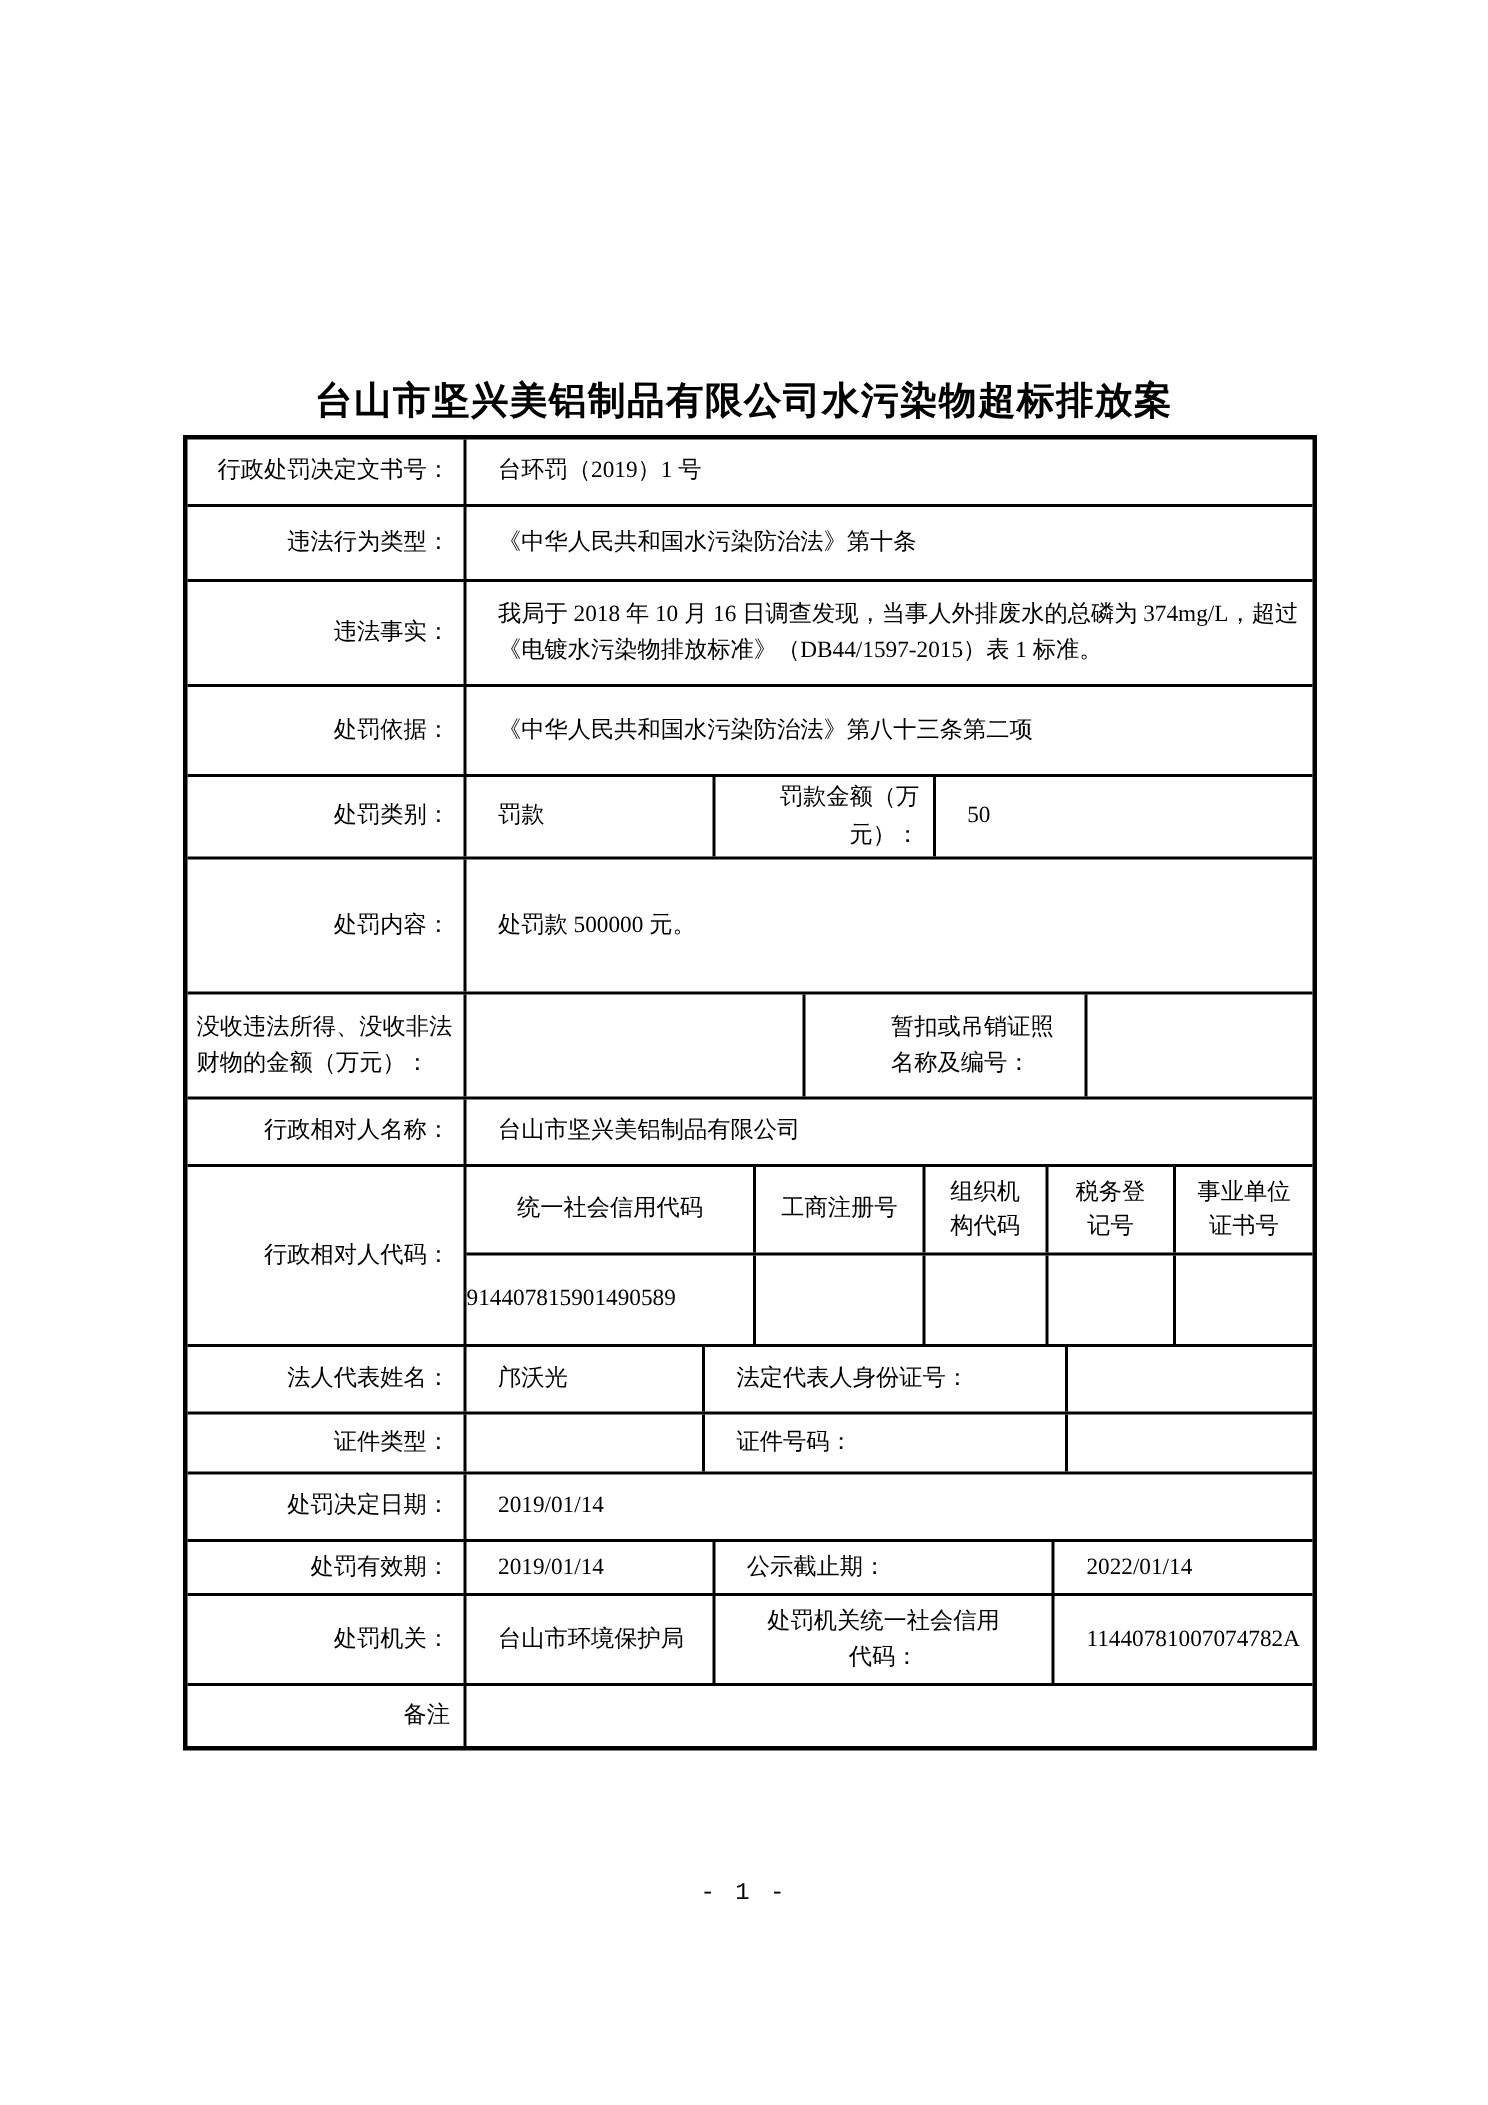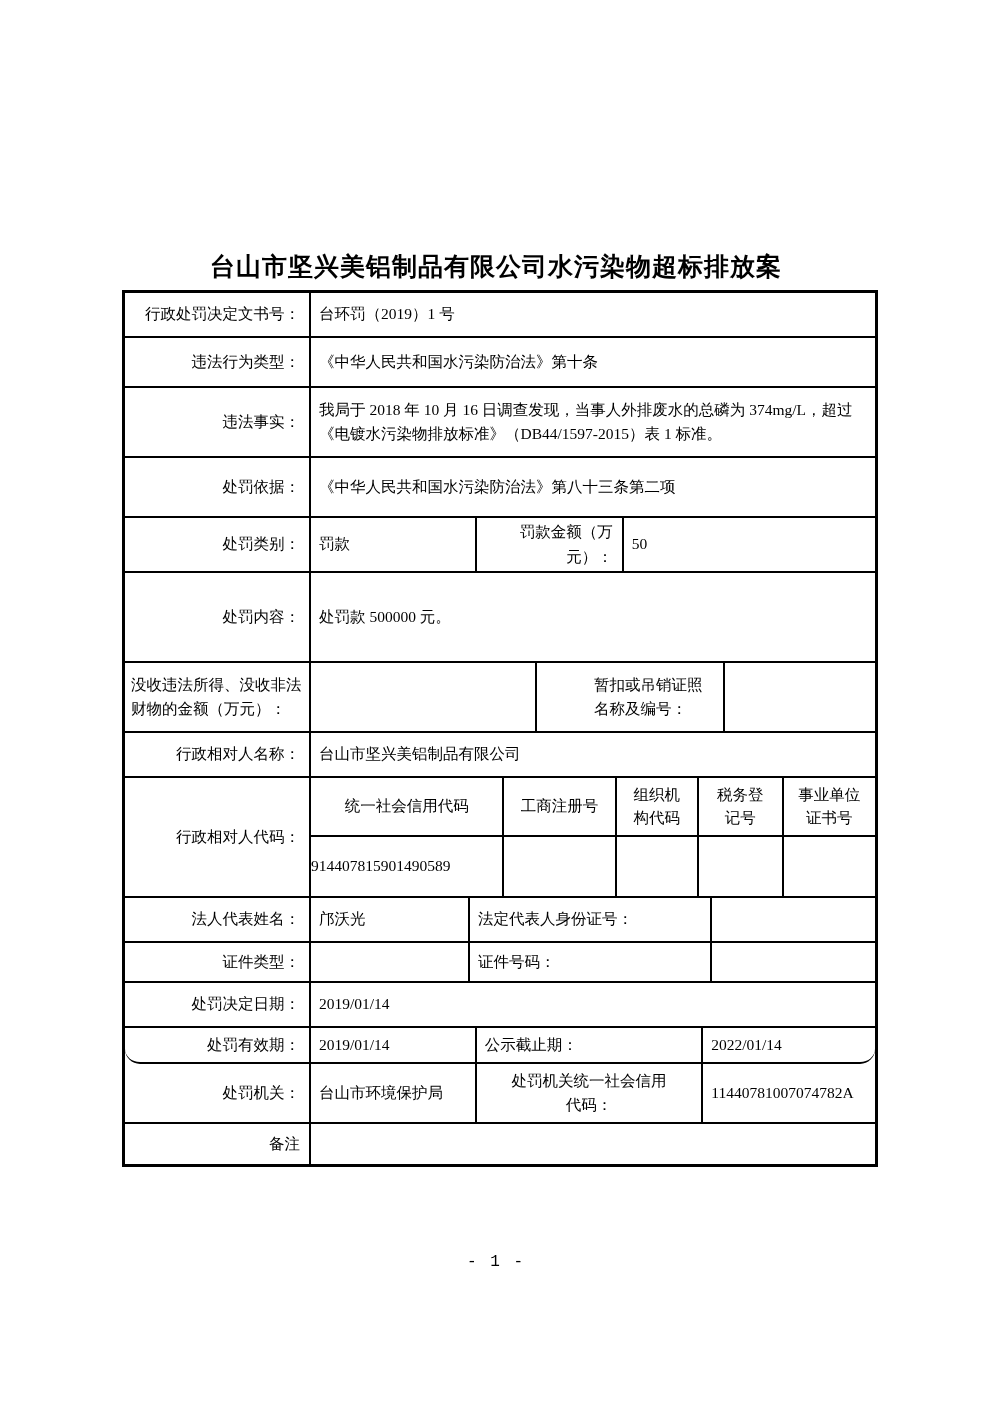--- a/index.html
+++ b/index.html
@@ -35,21 +35,21 @@
   .cell {
     border-right: 2px solid #000;
     display: flex;
     align-items: center;
     line-height: 1.55;
   }
   .cell:last-child { border-right: 0; }
   .lbl { justify-content: flex-end; text-align: right; padding-right: 9px; padding-left: 4px; }
   .lbl-left { justify-content: flex-start; text-align: left; padding: 2px 6px; }
   .lbl-center { justify-content: center; text-align: center; }
-  .val { justify-content: flex-start; text-align: left; padding-left: 8px; padding-right: 8px; }
+  .val { justify-content: flex-start; text-align: left; padding-left: 21px; padding-right: 8px; }
   
   .cA { width: 24.8%; flex: none; }
   .cRest { width: 75.2%; flex: none; }
   .cB { width: 22.1%; flex: none; }
   .cC { width: 30.2%; flex: none; }
   .cD { width: 22.9%; flex: none; }
   .r5B { width: 22.1%; flex: none; }
   .r5C { width: 19.6%; flex: none; padding-left: 16px; }
   .r5D { width: 33.5%; flex: none; }
   .r7B { width: 25.2%; flex: none; }
@@ -64,21 +64,21 @@
   .r3 { min-height: 70px; }
   .r4 { min-height: 60px; }
   .r5 { min-height: 55px; }
   .r6 { min-height: 90px; }
   .r7 { min-height: 70px; gap: 37px; }
   .r8 { min-height: 45px; }
   .r9 { min-height: 120px; }
   .r10 { min-height: 45px; }
   .r11 { min-height: 40px; }
   .r12 { min-height: 45px; }
-  .r13 { min-height: 36px; border-radius: 15px; }
+  .r13 { min-height: 36px; }
   .r14 { min-height: 60px; }
   .r15 { min-height: 40px; gap: 48px; }
   
   .subtable { width: 75.2%; flex: none; display: flex; flex-direction: column; }
   .subrow { display: flex; flex: 1 1 50%; }
   .subrow.hdr { border-bottom: 2px solid #000; }
   .scell {
     border-right: 2px solid #000;
     display: flex; align-items: center;
     line-height: 1.45;

